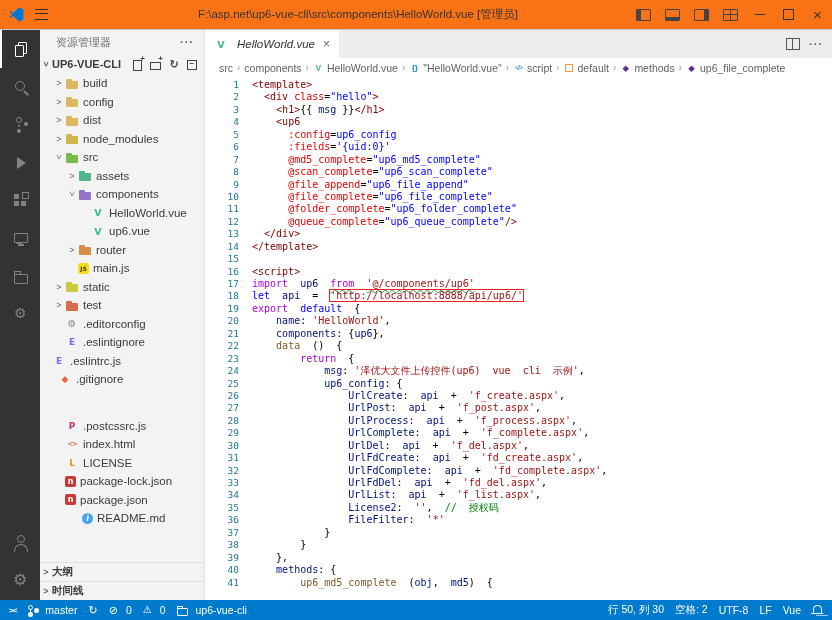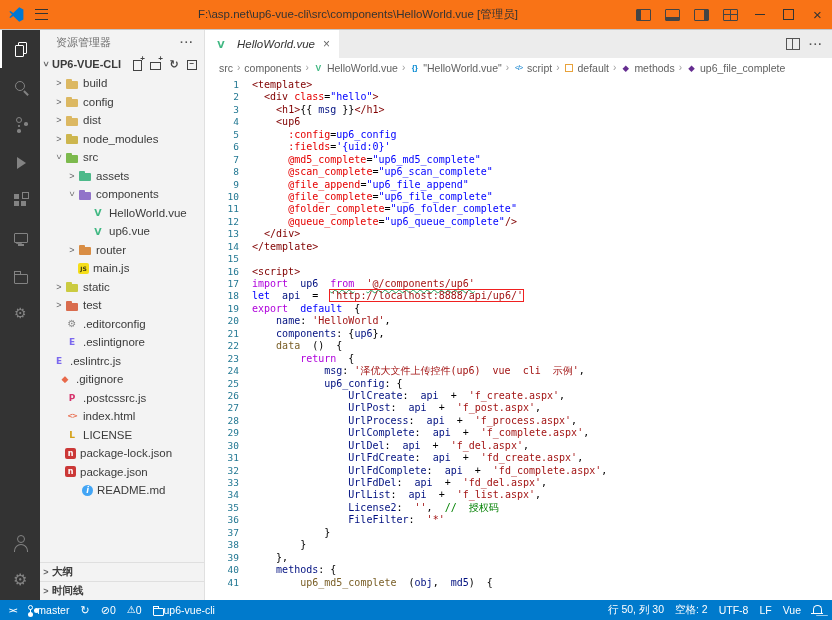--- a/index.html
+++ b/index.html
@@ -120,21 +120,21 @@
   .tk-ctrl{color:#af00db}
   .tk-id{color:#001080}
   .tk-fn{color:#795e26}
   .tk-pl{color:#000}
   .tk-cm{color:#008000}
   .tk-box{outline:1.5px solid #f02020;outline-offset:0px}
   .tk-sq{text-decoration-line:underline;text-decoration-style:wavy;text-decoration-color:#1fa35c;text-underline-offset:2px}
   
   .statusbar{height:20px;background:#007acc;color:#fff;display:flex;justify-content:space-between;align-items:center;padding:0 9px;font-size:10.5px}
   .sb-side{display:flex;align-items:center;gap:11px}
-  .seg{display:inline-flex;align-items:center;gap:0;cursor:pointer}
+  .seg{display:inline-flex;align-items:center;gap:8px;cursor:pointer}
   .si{display:inline-flex;position:relative}
   .si-remote::before{content:"><";font-weight:bold;font-size:8px;letter-spacing:-1px}
   .si-branch{width:10px;height:13px}
   .si-branch::before{content:"";position:absolute;left:1px;top:1px;width:3px;height:3px;border:1px solid #fff;border-radius:50%;box-shadow:0 7px 0 0 #fff,6px 3px 0 0 #fff}
   .si-branch::after{content:"";position:absolute;left:3px;top:5px;width:1px;height:5px;background:#fff}
   .si-sync::before{content:"↻";font-size:11px;line-height:1}
   .si-error::before{content:"⊘";font-size:11px;line-height:1}
   .si-warn::before{content:"⚠";font-size:10px;line-height:1}
   .si-folder{width:11px;height:11px}
   .si-folder::before{content:"";position:absolute;left:0;top:3px;width:9px;height:6px;border:1px solid #fff;border-radius:1px}
@@ -307,21 +307,21 @@
         <div class="trow" style="">
           <span class="tw blank">&gt;</span>
           <span class="fi fi-eslint"></span>
           <span class="trow-label">.eslintrc.js</span>
         </div>
         <div class="trow" style="padding-left: 6px;">
           <span class="tw blank">&gt;</span>
           <span class="fi fi-git"></span>
           <span class="trow-label">.gitignore</span>
         </div>
-        <div class="trow" style="padding-left: 13px;">
+        <div class="trow" style="padding-left: 13px; margin-top: 28px;">
           <span class="tw blank">&gt;</span>
           <span class="fi fi-postcss"></span>
           <span class="trow-label">.postcssrc.js</span>
         </div>
         <div class="trow" style="padding-left: 13px;">
           <span class="tw blank">&gt;</span>
           <span class="fi fi-html"></span>
           <span class="trow-label">index.html</span>
         </div>
         <div class="trow" style="padding-left: 13px;">

